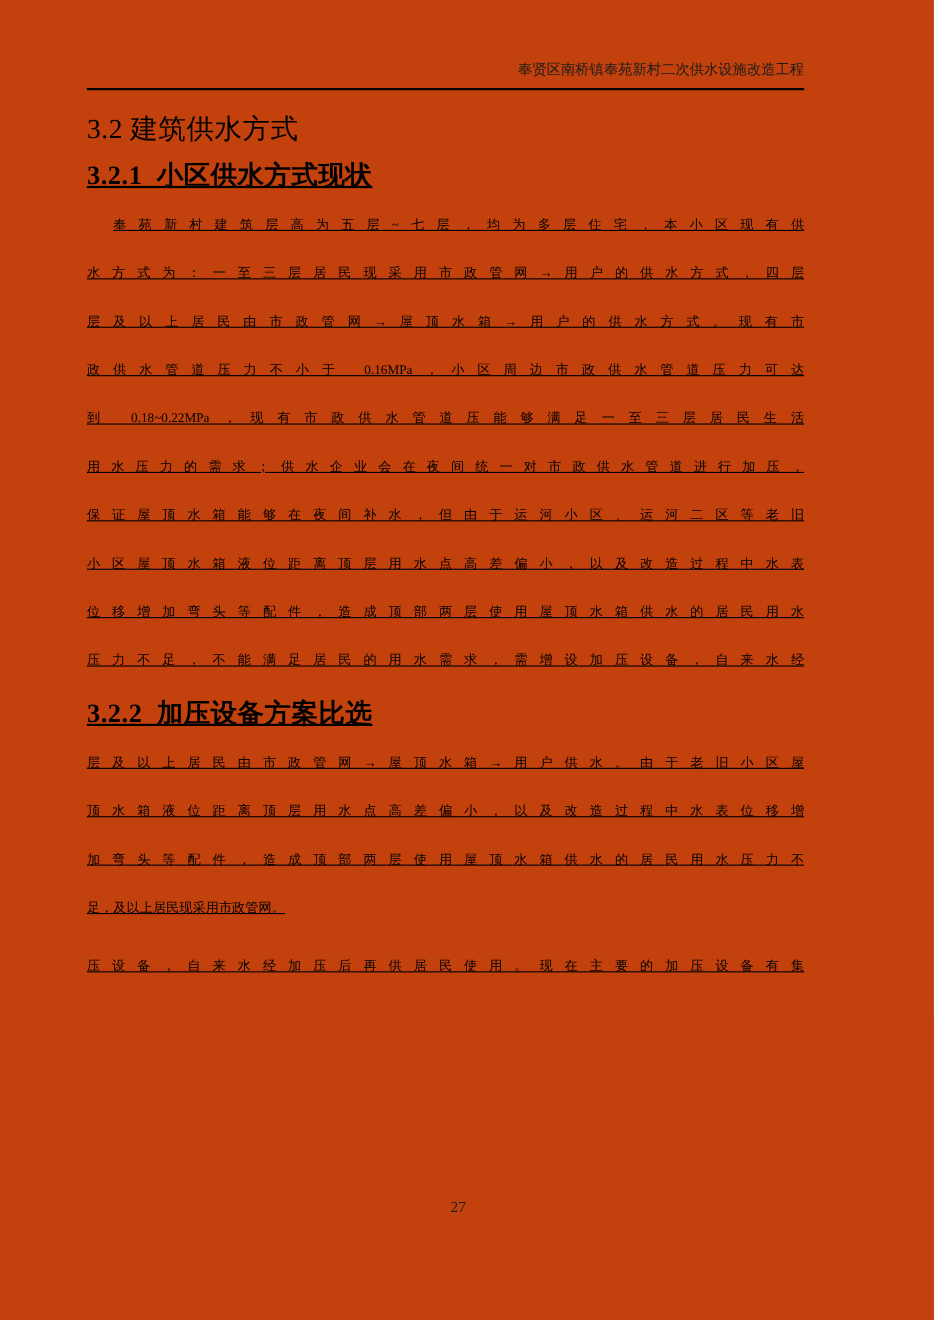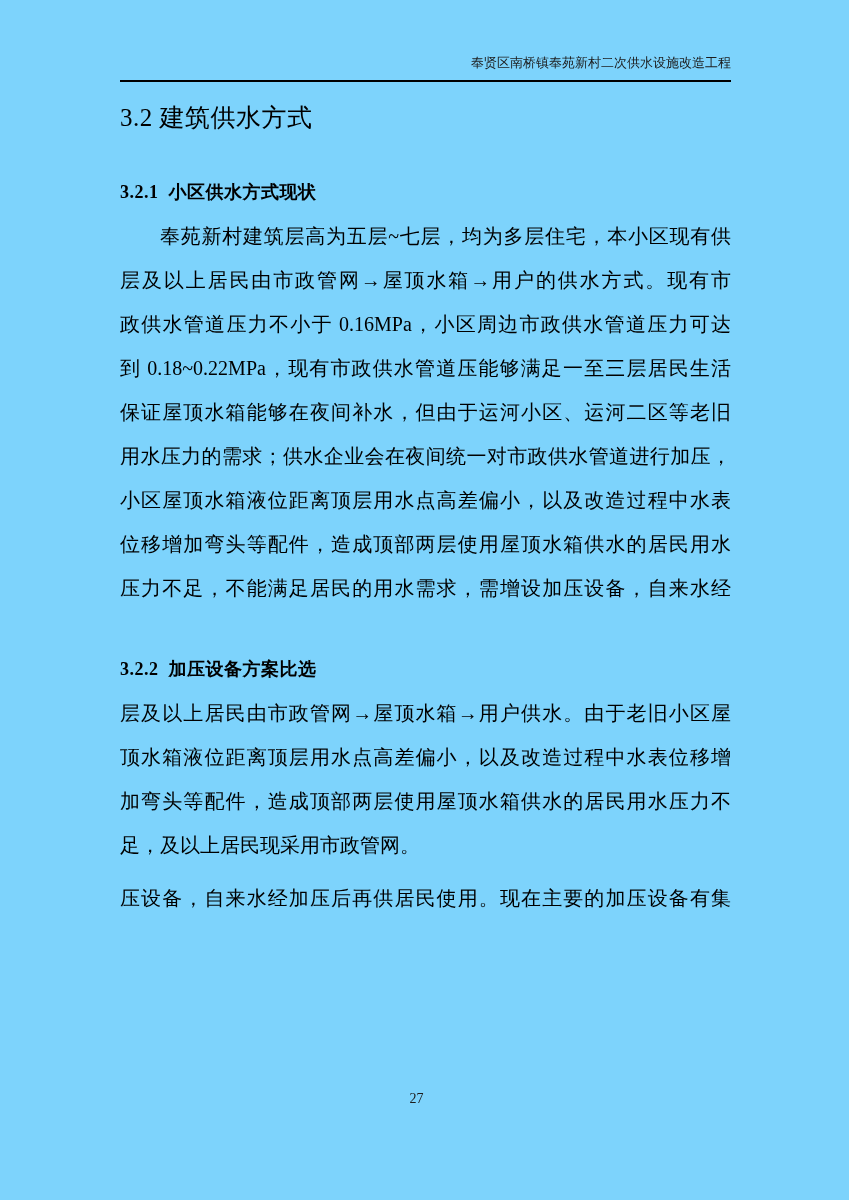--- a/index.html
+++ b/index.html
@@ -5,22 +5,22 @@
   html, body {
     margin: 0;
     padding: 0;
     background: #ffffff;
   }
   .page {
     position: relative;
     width: 849px;
     height: 1200px;
     box-sizing: border-box;
-    padding: 54px 118px 0 120px;
-    background: #7dd3fc;
+    padding: 54px 118px 0 79px;
+    background: #c2410c;
     color: #000000;
     font-family: "Liberation Serif", "DejaVu Serif", serif;
     overflow: hidden;
   }
   .header {
     text-align: right;
     font-size: 13px;
     line-height: 17px;
     color: #1c1c1c;
     padding-bottom: 9px;
@@ -29,30 +29,32 @@
   }
   .h1 {
     font-size: 25px;
     font-weight: normal;
     line-height: 30px;
     margin-top: 21px;
     white-space: pre-wrap;
     letter-spacing: 0.5px;
   }
   .h2 {
-    font-size: 18px;
+    font-size: 24px;
     font-weight: bold;
     line-height: 26px;
-    margin-top: 46px;
+    margin-top: 14px;
     white-space: pre-wrap;
     letter-spacing: 0.5px;
+    text-decoration: underline;
   }
   .para {
     margin-top: 9px;
-    font-size: 20px;
+    font-size: 12px;
+    text-decoration: underline;
   }
   .line {
     line-height: 44px;
     text-align: justify;
     text-align-last: justify;
     white-space: pre-wrap;
   }
   .line.first {
     text-indent: 2em;
   }
@@ -72,25 +74,26 @@
 </head>
 <body>
 
 <div class="page">
   <div class="header">奉贤区南桥镇奉苑新村二次供水设施改造工程</div>
   <main>
       <div class="h1">3.2 建筑供水方式</div>
       <div class="h2">3.2.1  小区供水方式现状</div>
       <div class="para">
         <div class="line first">奉苑新村建筑层高为五层~七层，均为多层住宅，本小区现有供</div>
+        <div class="line">水方式为：一至三层居民现采用市政管网→用户的供水方式，四层</div>
         <div class="line">层及以上居民由市政管网→屋顶水箱→用户的供水方式。现有市</div>
         <div class="line">政供水管道压力不小于 0.16MPa，小区周边市政供水管道压力可达</div>
         <div class="line">到 0.18~0.22MPa，现有市政供水管道压能够满足一至三层居民生活</div>
+        <div class="line">用水压力的需求；供水企业会在夜间统一对市政供水管道进行加压，</div>
         <div class="line">保证屋顶水箱能够在夜间补水，但由于运河小区、运河二区等老旧</div>
-        <div class="line">用水压力的需求；供水企业会在夜间统一对市政供水管道进行加压，</div>
         <div class="line">小区屋顶水箱液位距离顶层用水点高差偏小，以及改造过程中水表</div>
         <div class="line">位移增加弯头等配件，造成顶部两层使用屋顶水箱供水的居民用水</div>
         <div class="line">压力不足，不能满足居民的用水需求，需增设加压设备，自来水经</div>
       </div>
       <div class="h2">3.2.2  加压设备方案比选</div>
       <div class="para">
         <div class="line">层及以上居民由市政管网→屋顶水箱→用户供水。由于老旧小区屋</div>
         <div class="line">顶水箱液位距离顶层用水点高差偏小，以及改造过程中水表位移增</div>
         <div class="line">加弯头等配件，造成顶部两层使用屋顶水箱供水的居民用水压力不</div>
         <div class="line last">足，及以上居民现采用市政管网。</div>

